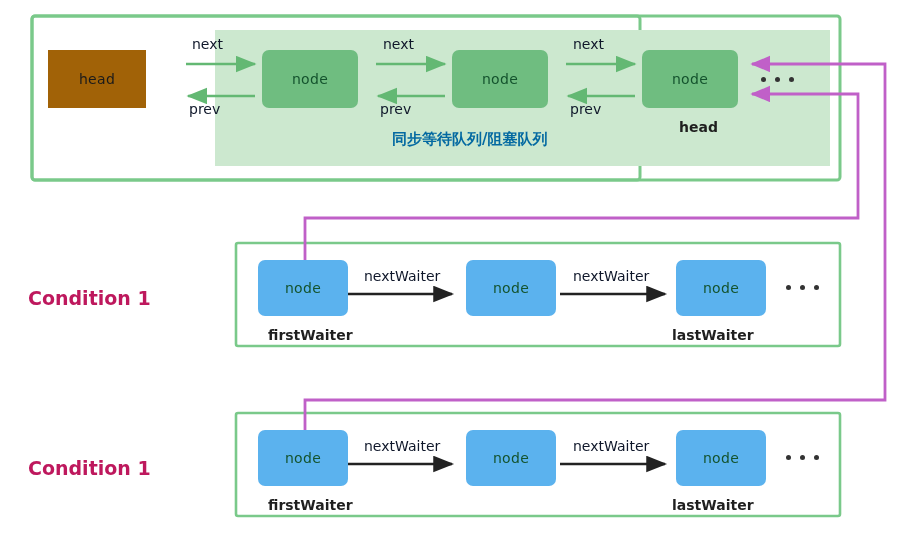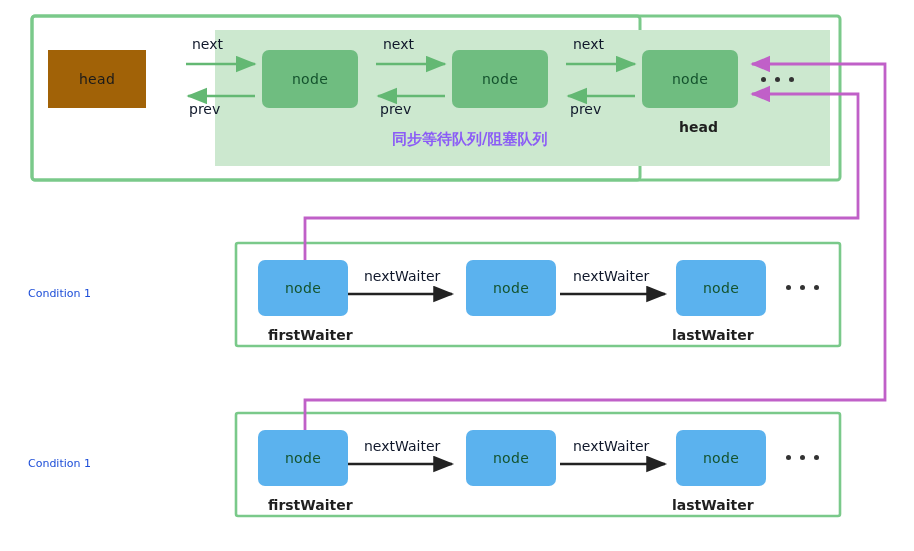--- a/index.html
+++ b/index.html
@@ -52,30 +52,30 @@
     font-size: 14px;
     color: #0f172a;
     white-space: nowrap;
   }
   .lbl-bold {
     font-weight: bold;
     color: #1f1f1f;
   }
   .lbl-section {
     position: absolute;
-    font-size: 11px;
-    font-weight: normal;
-    color: #1d4ed8;
+    font-size: 19px;
+    font-weight: bold;
+    color: #be185d;
     white-space: nowrap;
   }
   .lbl-zh {
     position: absolute;
     font-size: 15px;
     font-weight: bold;
-    color: #8b5cf6;
+    color: #0369a1;
     white-space: nowrap;
   }
   .dots {
     position: absolute;
     display: flex;
     gap: 9px;
     align-items: center;
   }
   .dots i {
     display: block;

